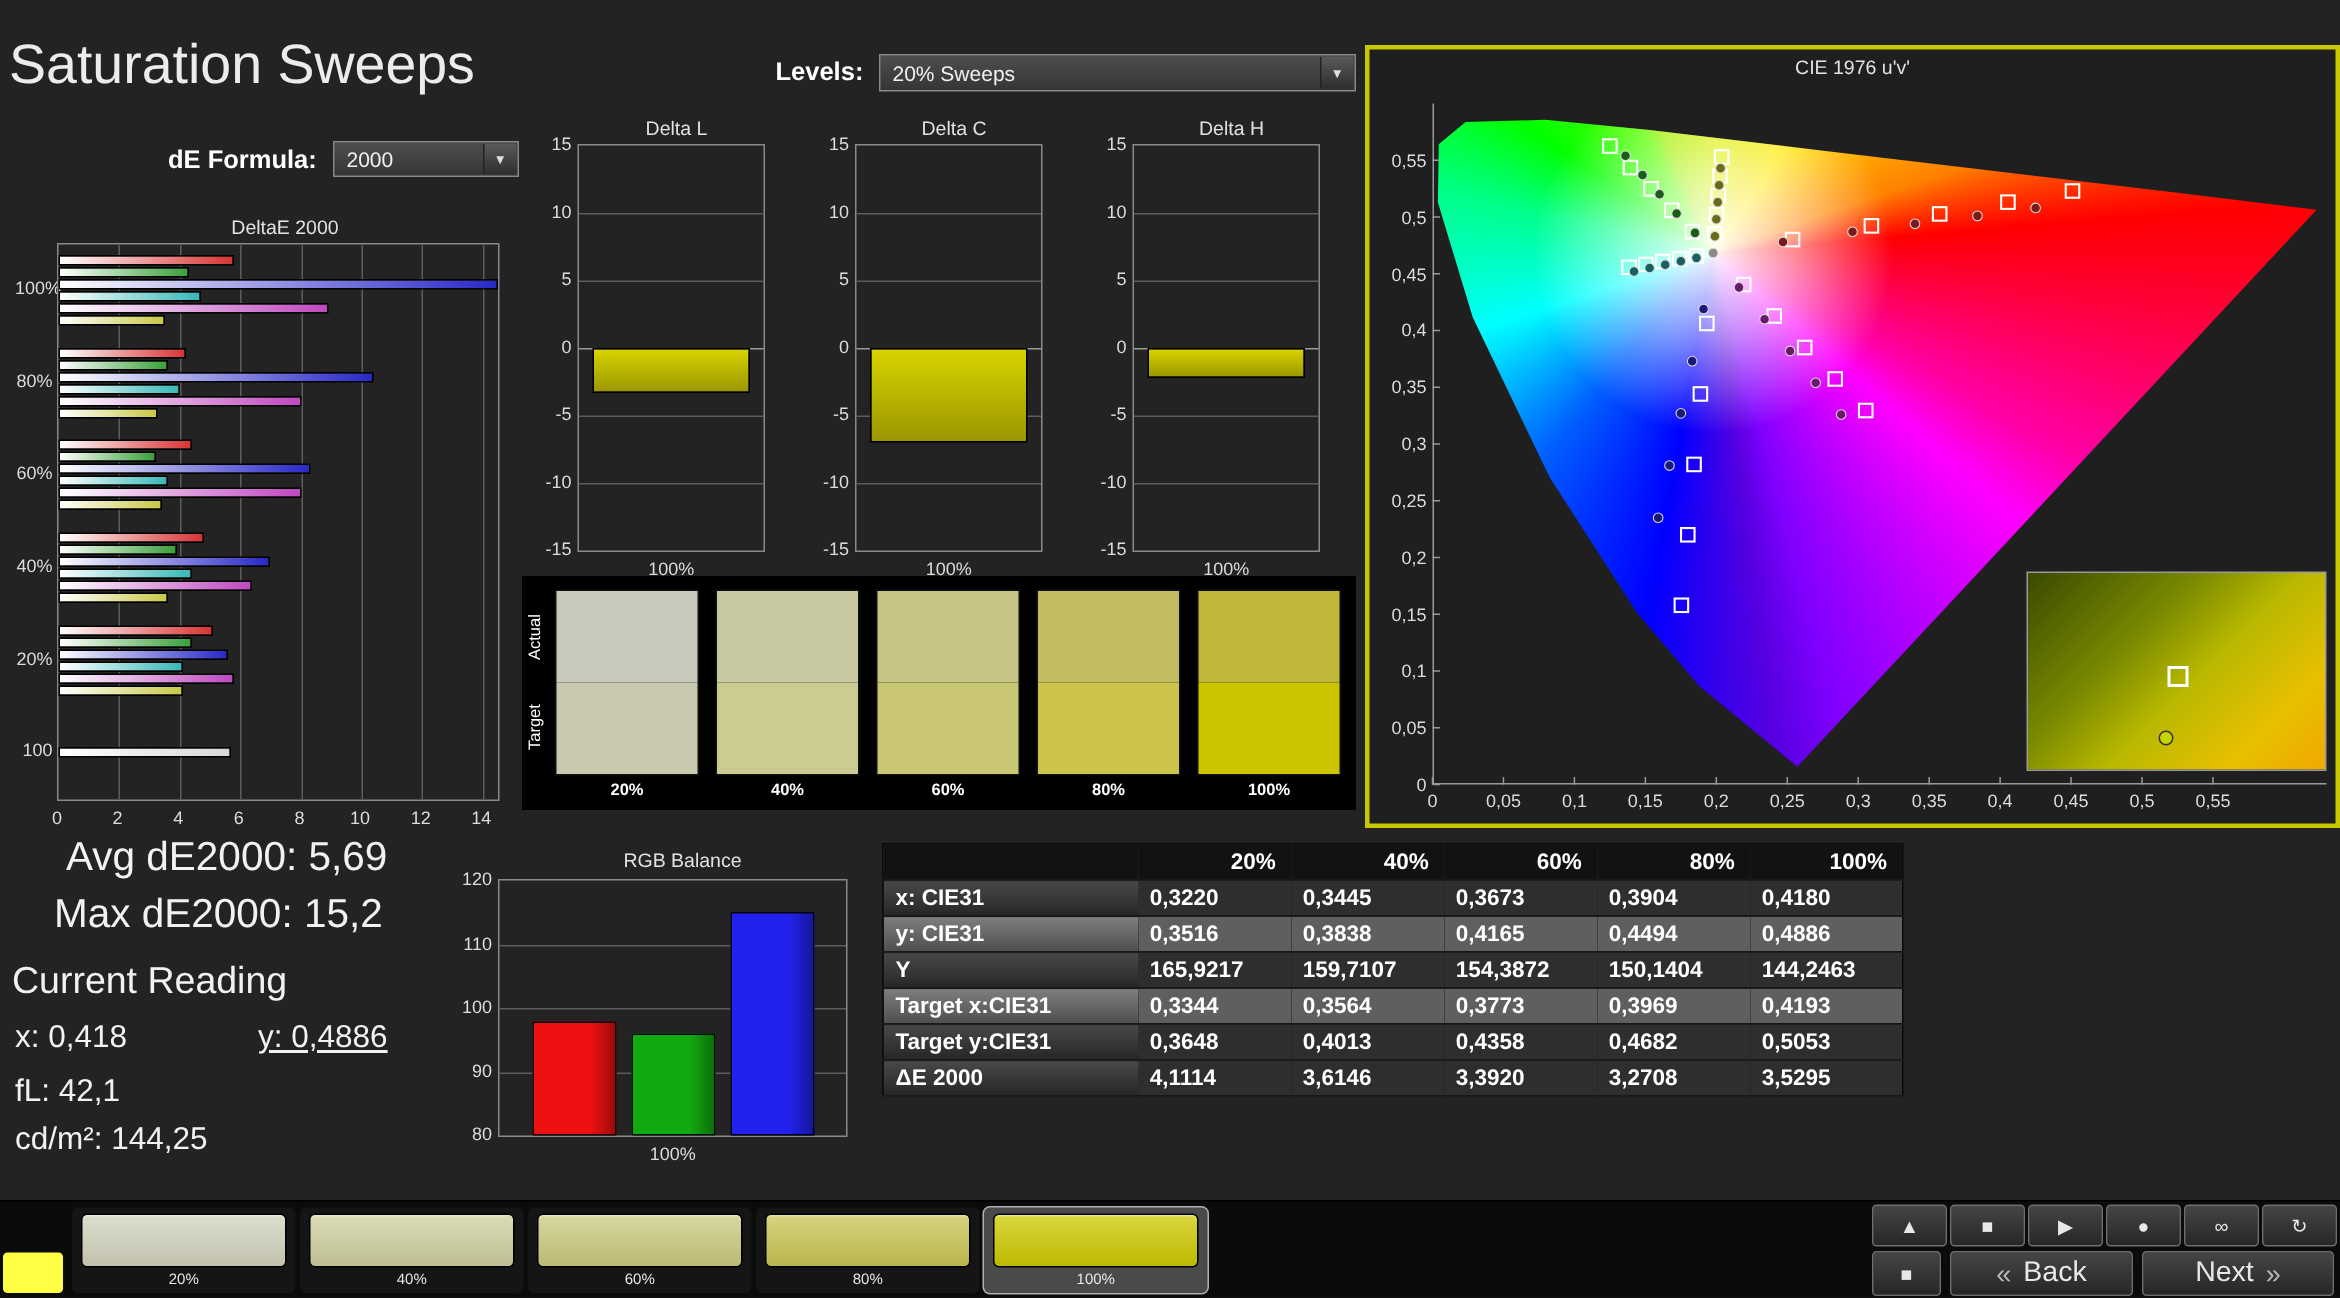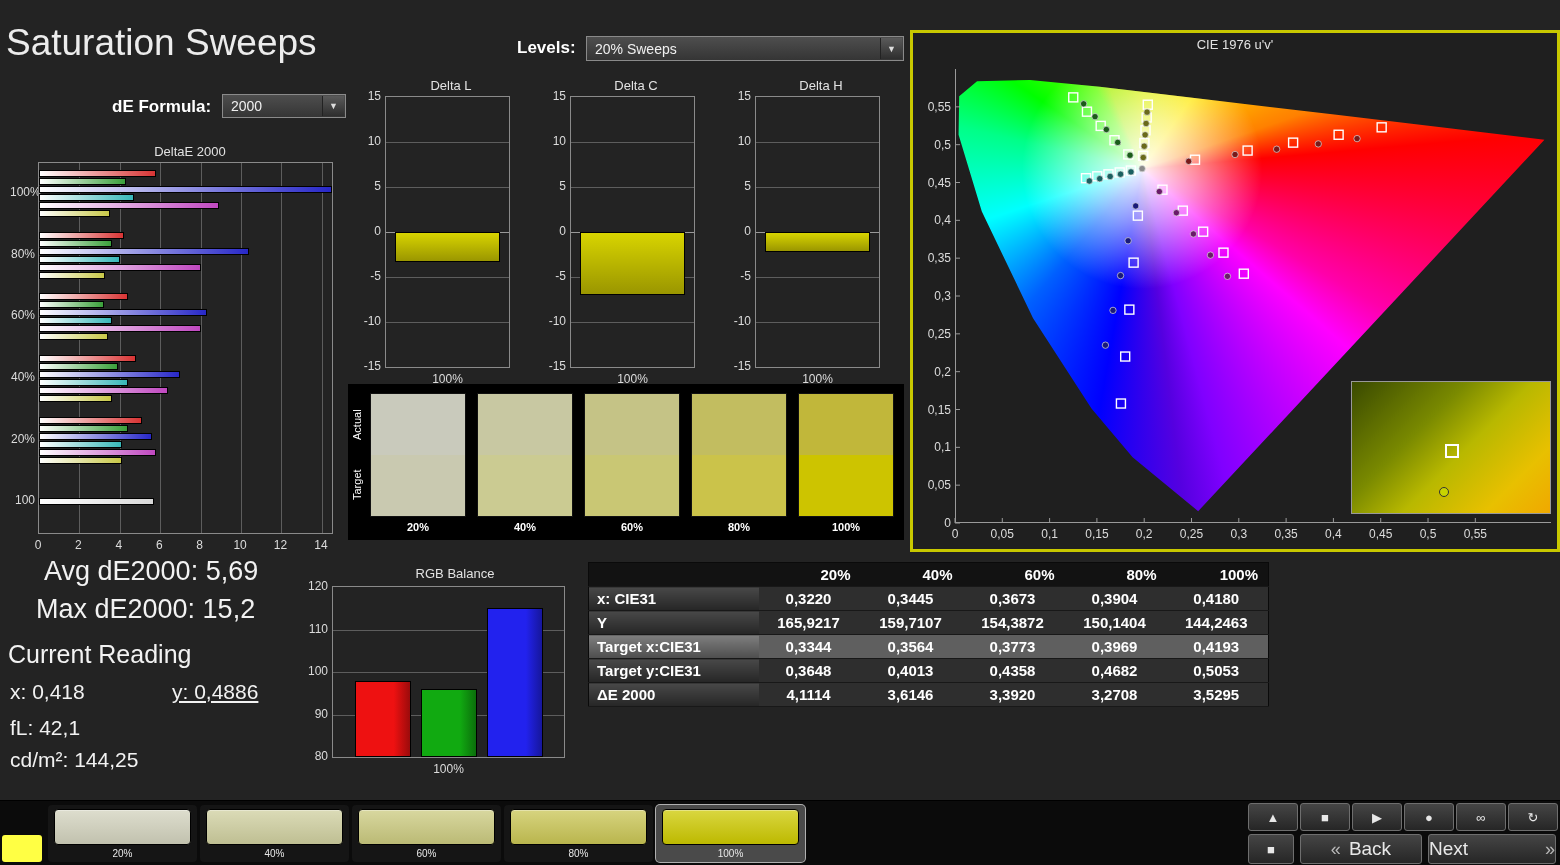--- a/index.html
+++ b/index.html
@@ -46,21 +46,21 @@
   #inset-dot{position:absolute;width:8px;height:8px;border-radius:50%;background:#c8d400;border:1px solid #333;}
   
   .bigstat{font-size:27px;color:#f2f2f2;}
   .midstat{font-size:25px;color:#f2f2f2;}
   .smallstat{font-size:21px;color:#f2f2f2;}
   
   #data-table{position:absolute;left:588px;top:562px;width:680px;border-collapse:collapse;
       font-size:15px;color:#fff;table-layout:fixed;border:1px solid #0a0a0a;}
   #data-table th,#data-table td{height:24px;padding:0 10px 0 8px;border-bottom:1px solid #181818;box-sizing:border-box;overflow:hidden;white-space:nowrap;}
   #data-table th{background:#121212;text-align:right;font-weight:bold;}
-  #data-table td{text-align:center;font-weight:bold;}
+  #data-table td{text-align:left;font-weight:bold;}
   #data-table td.rowlab{text-align:left;}
   tr.dark td{background:#2e2e2e;}
   tr.light td{background:#5f5f5f;}
   tr.dark td.rowlab{background:linear-gradient(#484848,#262626);}
   tr.light td.rowlab{background:linear-gradient(#7e7e7e,#4e4e4e);}
   
   #bottombar{left:0;top:800px;width:1560px;height:65px;background:#0b0b0b;border-top:1px solid #000;}
   .patch{position:absolute;top:4px;width:149px;height:57px;border-radius:4px;background:#151515;cursor:pointer;}
   .patch.selected{background:#4a4a4a;box-shadow:0 0 0 1px #b0b0b0;}
   .patch .sw{margin:4px 6px 0 6px;height:34px;border-radius:4px;border:1px solid #000;
@@ -414,20 +414,28 @@
       </thead>
       <tbody>
         <tr class="dark">
           <td class="rowlab">x: CIE31</td>
           <td>0,3220</td>
           <td>0,3445</td>
           <td>0,3673</td>
           <td>0,3904</td>
           <td>0,4180</td>
         </tr>
+        <tr class="light">
+          <td class="rowlab">y: CIE31</td>
+          <td>0,3516</td>
+          <td>0,3838</td>
+          <td>0,4165</td>
+          <td>0,4494</td>
+          <td>0,4886</td>
+        </tr>
         <tr class="dark">
           <td class="rowlab">Y</td>
           <td>165,9217</td>
           <td>159,7107</td>
           <td>154,3872</td>
           <td>150,1404</td>
           <td>144,2463</td>
         </tr>
         <tr class="light">
           <td class="rowlab">Target x:CIE31</td>
@@ -500,19 +508,19 @@
           <span>↻</span>
         </div>
       </div>
     <div class="abs btn" style="left:1248px;top:33px;width:46px;height:30px;font-size:13px;">
       <span>■</span>
     </div>
     <div class="abs btn navbtn" style="left:1300px;top:33px;width:122px;">
       <span class="arrow">«</span>
       <span>Back</span>
     </div>
-    <div class="abs btn navbtn" style="left:1428px;top:33px;width:128px;justify-content:space-between;">
+    <div class="abs btn navbtn" style="left:1428px;top:33px;width:128px;">
       <span>Next</span>
       <span class="arrow">»</span>
     </div>
   </div>
 
 </div>
 
 </body></html>

